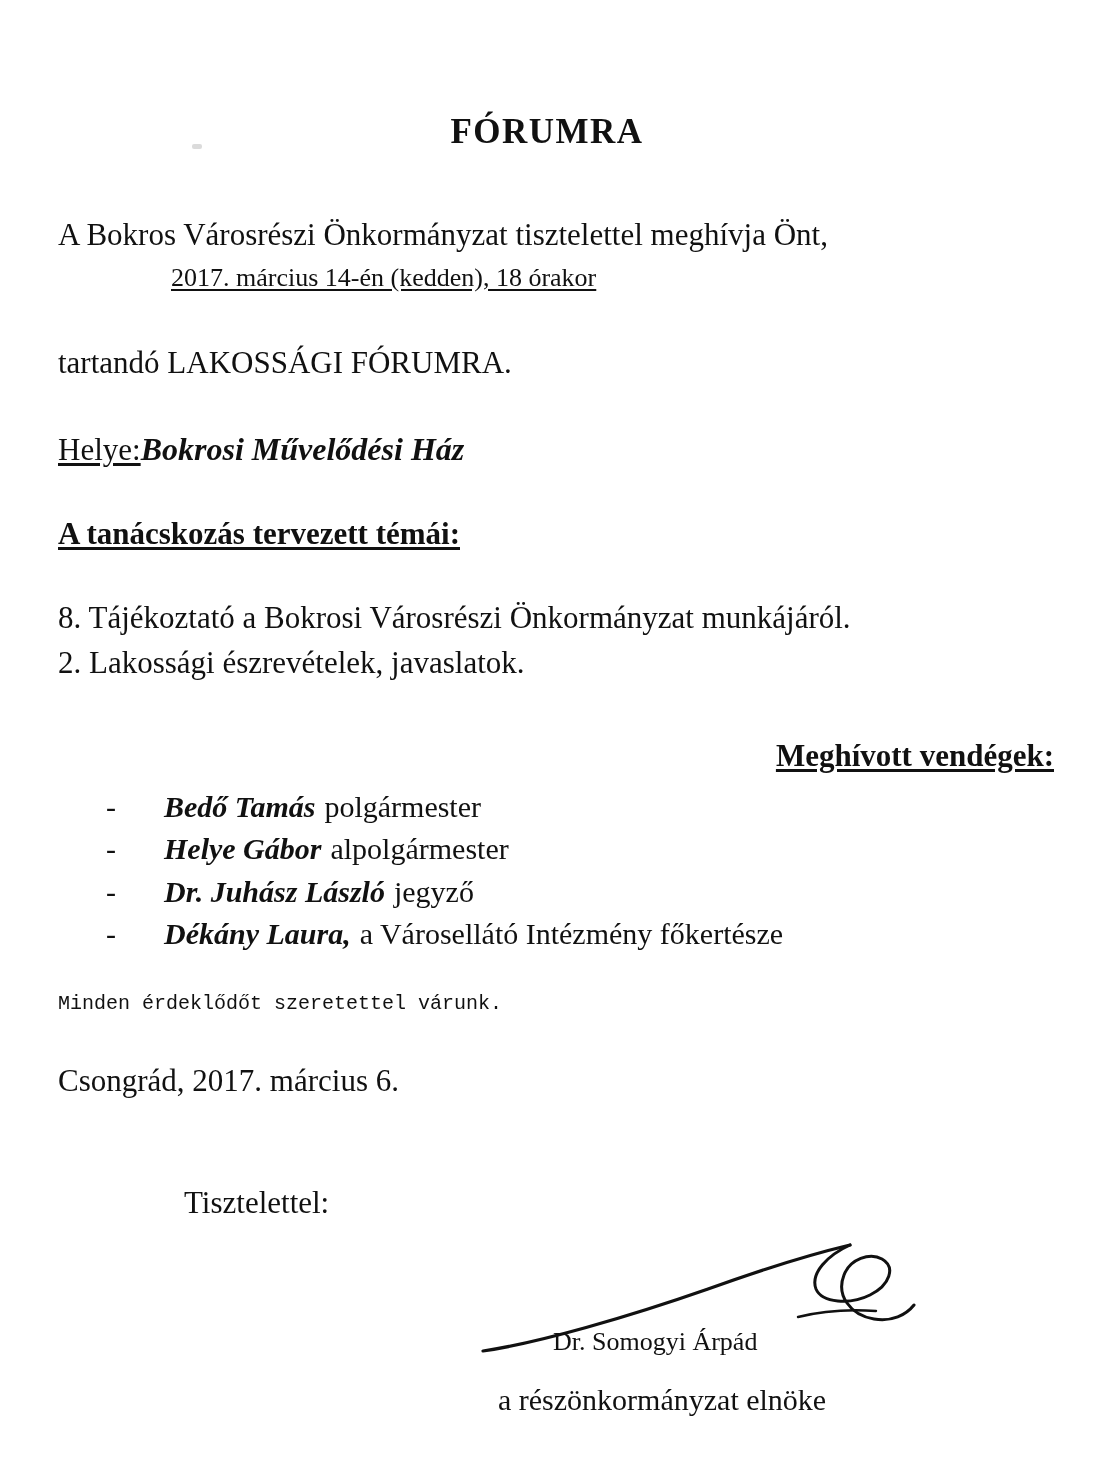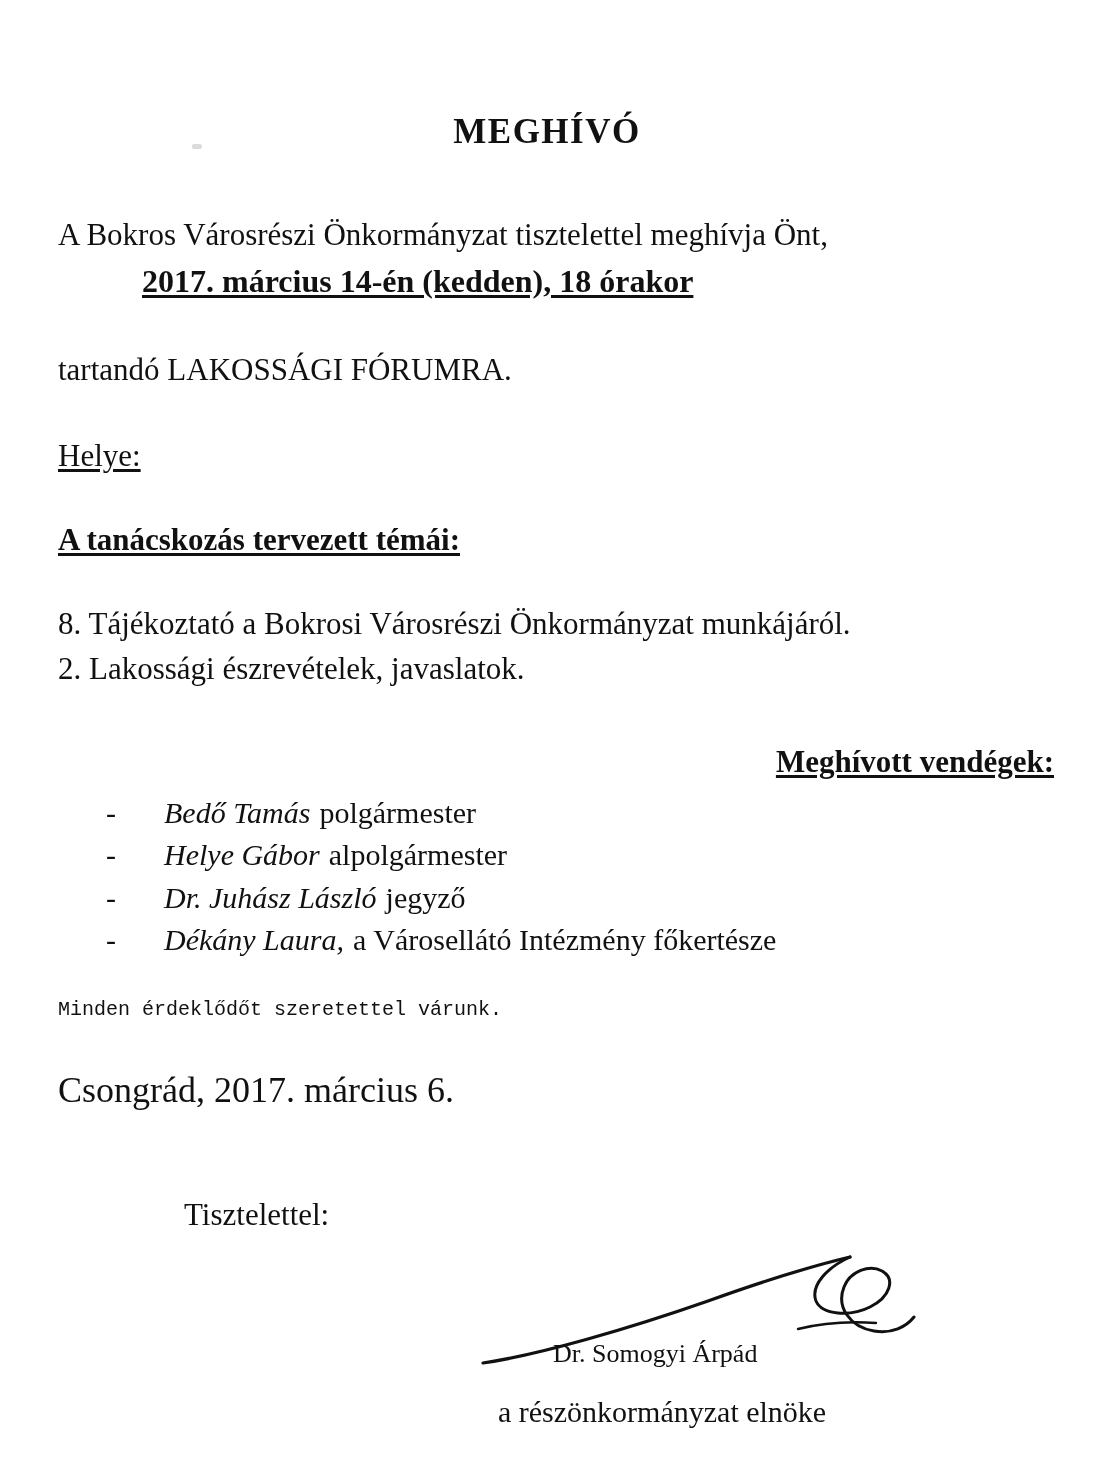--- a/index.html
+++ b/index.html
@@ -48,26 +48,26 @@
     margin-right: 40px;
   }
 
   .intro-line {
     font-size: 31px;
     margin-top: 64px;
     line-height: 1.25;
     white-space: nowrap;
   }
   .date-line {
-    font-size: 32px;
-    font-weight: bold;
+    font-size: 26px;
+    font-weight: normal;
     text-decoration: underline;
     text-underline-offset: 3px;
     margin-top: 8px;
-    margin-left: 84px;
+    margin-left: 113px;
   }
 
   .held-line {
     font-size: 31px;
     margin-top: 52px;
   }
 
   .venue-row {
     margin-top: 50px;
     font-size: 31px;
@@ -117,33 +117,33 @@
   .guest-row {
     display: flex;
     align-items: baseline;
     white-space: nowrap;
   }
   .dash {
     width: 58px;
     flex: 0 0 58px;
   }
   .guest-name {
-    font-weight: normal;
+    font-weight: bold;
     font-style: italic;
   }
   .guest-role { margin-left: 9px; }
 
   .closing {
     margin-top: 36px;
     font-size: 20px;
     font-family: Liberation Mono, monospace;
   }
   .place-date {
     margin-top: 48px;
-    font-size: 36px;
+    font-size: 31px;
   }
 
   .regards {
     margin-top: 86px;
     margin-left: 126px;
     font-size: 31px;
   }
 
   .signature-area {
     position: relative;
@@ -171,31 +171,32 @@
     margin-top: 12px;
   }
 </style>
 </head>
 <body>
 
 <div class="page">
 
   <div class="speck"></div>
 
-  <h1 class="doc-title">MEGHÍVÓ</h1>
+  <h1 class="doc-title">FÓRUMRA</h1>
 
   <div class="block">
 
     <div class="intro-line">A Bokros Városrészi Önkormányzat tisztelettel meghívja Önt,</div>
     <div class="date-line">2017. március 14-én (kedden), 18 órakor</div>
 
     <div class="held-line">tartandó LAKOSSÁGI FÓRUMRA.</div>
 
     <div class="venue-row">
       <span class="venue-label">Helye:</span>
+      <span class="venue-value">Bokrosi Művelődési Ház</span>
     </div>
 
     <div class="topics-heading">A tanácskozás tervezett témái:</div>
 
     <div class="topics-list">
       <div>8. Tájékoztató a Bokrosi Városrészi Önkormányzat munkájáról.</div>
       <div>2. Lakossági észrevételek, javaslatok.</div>
     </div>
 
     <div class="guests-heading">Meghívott vendégek:</div>

